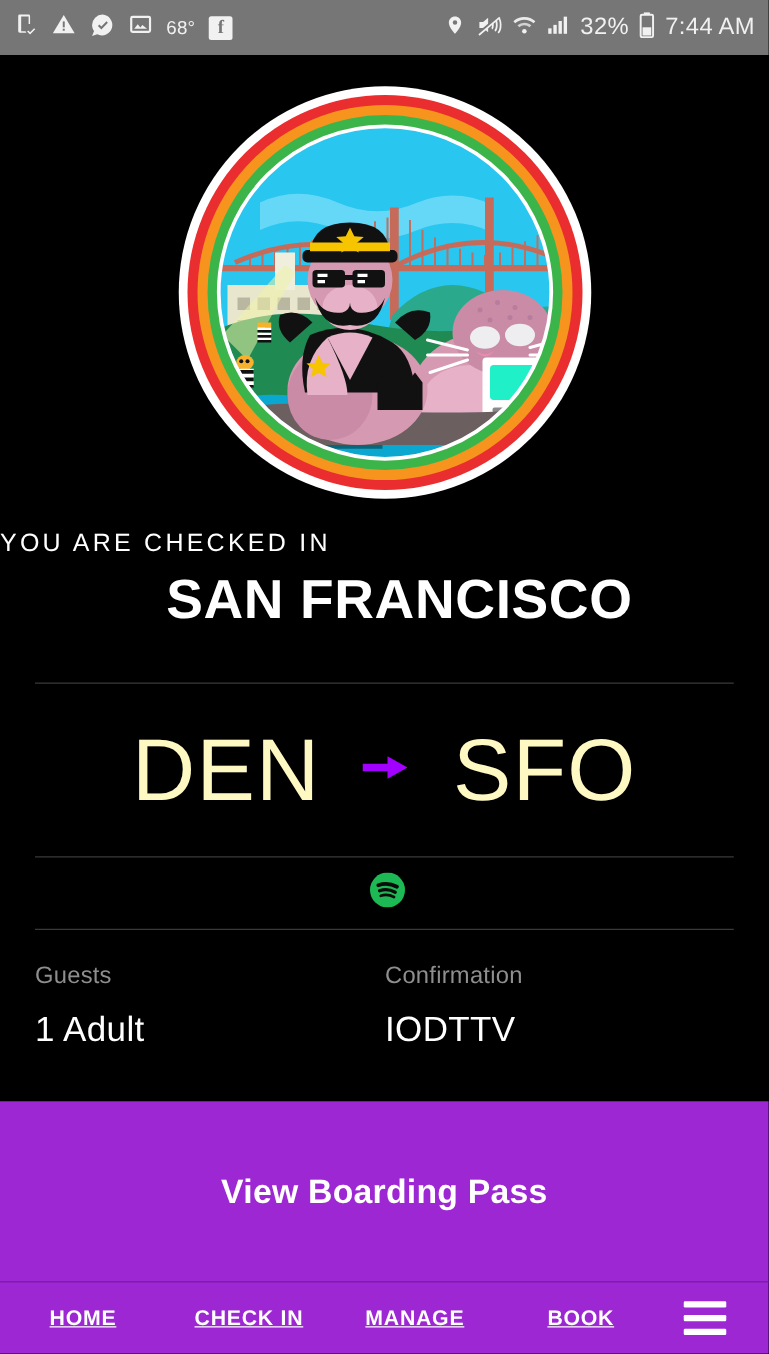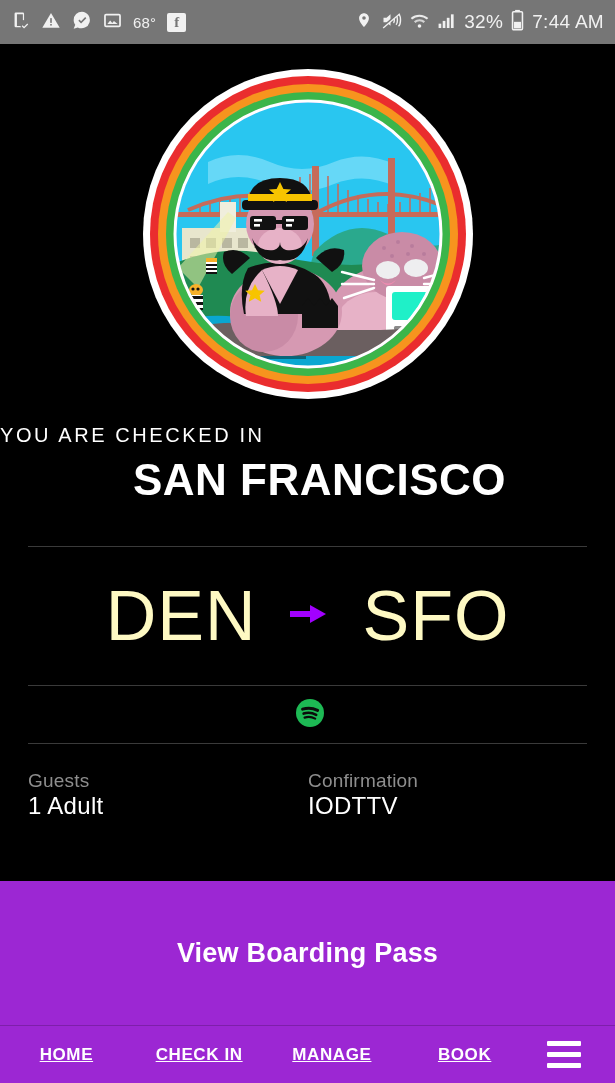--- a/index.html
+++ b/index.html
@@ -94,24 +94,24 @@
   .info-col { }
   .info-col.guests { width: 280px; }
   .info-label {
     color: #8e8e8e;
     font-size: 19px;
     font-weight: 400;
     letter-spacing: .2px;
   }
   .info-value {
     color: #ffffff;
-    font-size: 24px;
+    font-size: 28px;
     font-weight: 300;
     letter-spacing: .3px;
-    margin-top: 0;
+    margin-top: 16px;
   }
 
   
   .cta {
     position: absolute;
     left: 0; bottom: 58px;
     width: 100%; height: 144px;
     background: #9c27d3;
     display: flex; align-items: center; justify-content: center;
     border: none; cursor: pointer;

